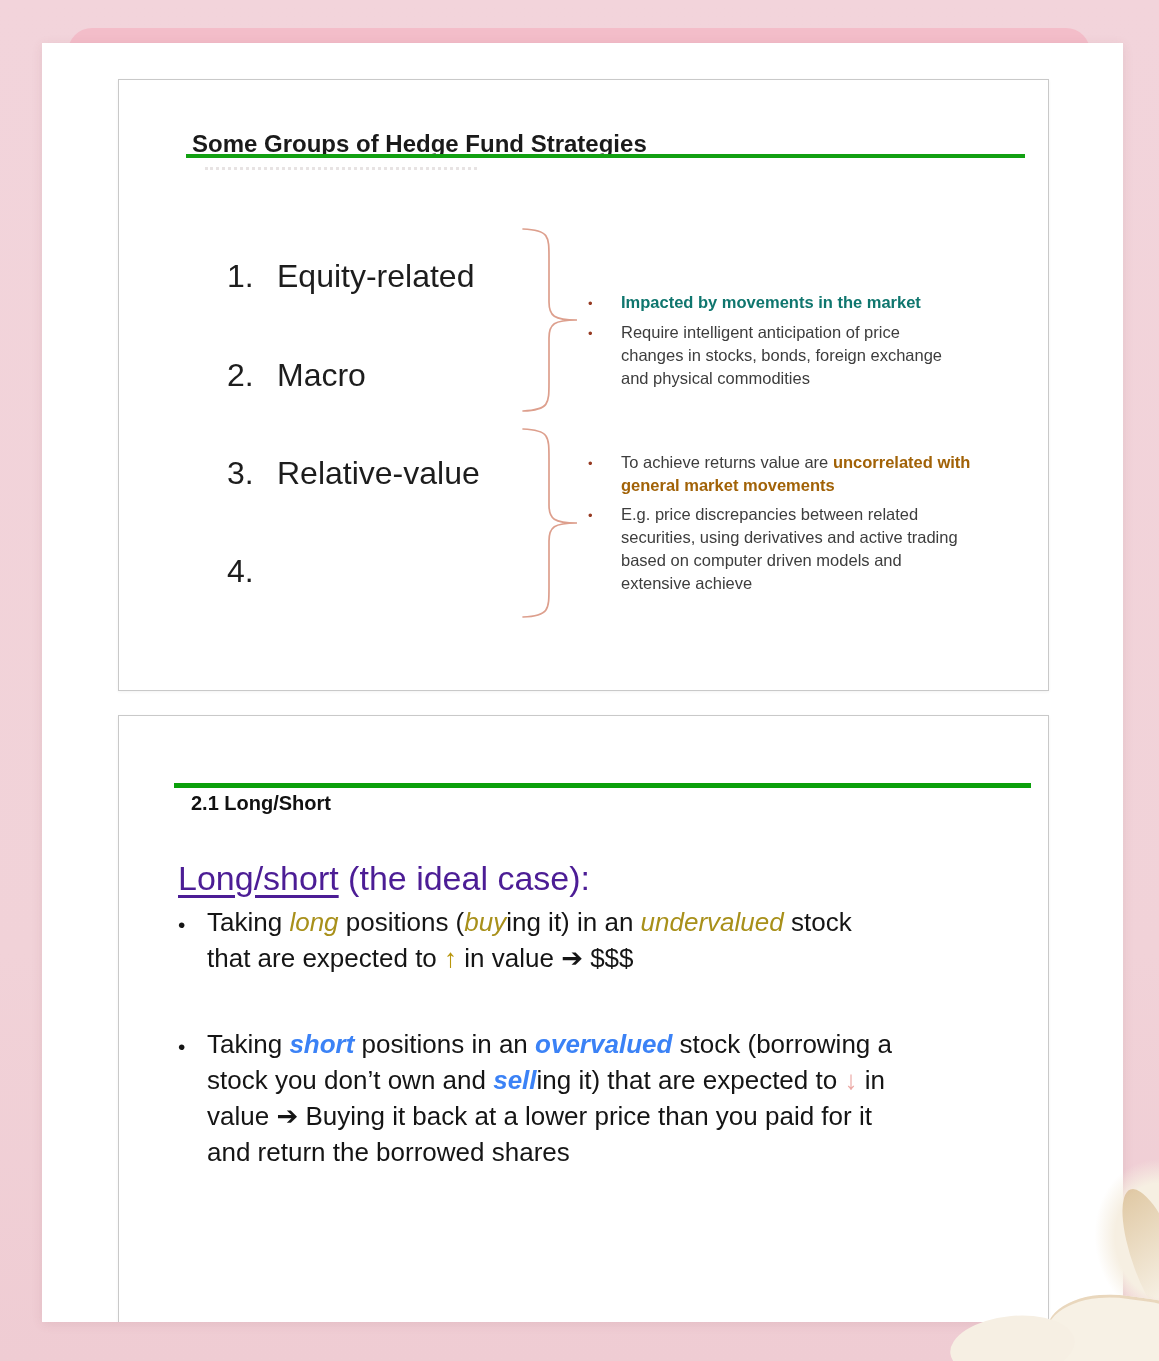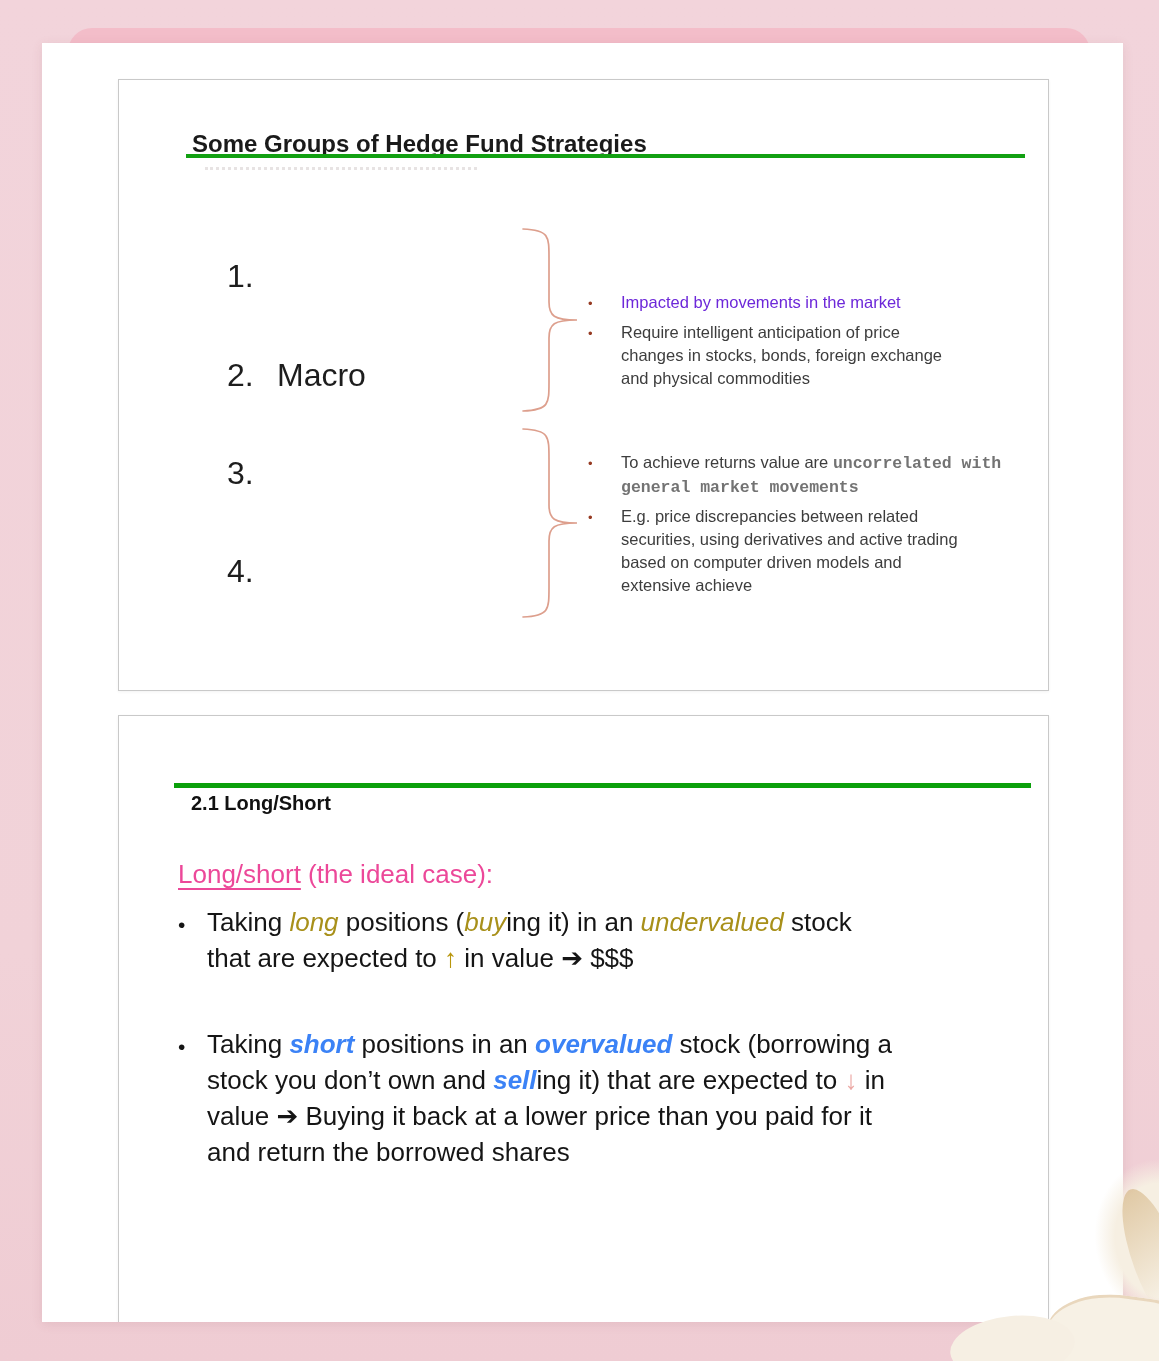--- a/index.html
+++ b/index.html
@@ -39,33 +39,33 @@
   .ann-row{display:flex;margin-bottom:6px;}
   .ann-marker{flex:none;width:33px;padding-left:7px;padding-top:1px;
     color:#963a22;font-size:13px;}
   .ann-text{flex:1;}
 
   
   .s2-heading{position:absolute;left:59px;top:26px;font-size:28px;font-weight:bold;
     color:#111;white-space:nowrap;}
   .gl2{position:absolute;left:55px;top:67px;width:857px;height:5px;background:#0ba00b;}
   .s2-sub{position:absolute;left:72px;top:76px;font-size:20px;font-weight:bold;color:#111;}
-  .s2-intro{position:absolute;left:59px;top:143px;font-size:26px;color:#ec4899;}
+  .s2-intro{position:absolute;left:59px;top:143px;font-size:34px;color:#4c1d95;}
   .s2-bullets{position:absolute;left:59px;top:188px;width:852px;font-size:26px;
     line-height:36px;color:#151515;}
   .bullet-row{display:flex;}
   .bullet-row.second{margin-top:50px;}
   .b-marker{flex:none;width:29px;font-size:21px;padding-top:3px;color:#151515;}
   .b-text{flex:1;}
 
   
   .seg-p{}
   .seg-ann{}
-  .seg-redbold{color:#6d28d9;font-weight:normal;}
-  .seg-goldbold{color:#737373;font-weight:bold;font-family:Liberation Mono, monospace;}
+  .seg-redbold{color:#0f766e;font-weight:bold;}
+  .seg-goldbold{color:#a16207;font-weight:bold;}
   .seg-gold{color:#a8901a;font-weight:normal;font-style:italic;}
   .seg-goldarrow{color:#b8960c;font-weight:bold;}
   .seg-pink{color:#3b82f6;font-weight:bold;font-style:italic;}
   .seg-pinkarrow{color:#eca9a5;font-weight:bold;}
   .seg-arrow{font-family:"DejaVu Sans",sans-serif;}
   .seg-u{text-decoration:underline;text-underline-offset:5px;}
 
   
   .flower-a{position:absolute;left:1094px;top:1140px;width:160px;height:220px;
     border-radius:50%;transform:rotate(-12deg);
@@ -87,27 +87,29 @@
 
   <div class="page">
 
     <section class="slide slide1">
       <h1 class="s1-title">Some Groups of Hedge Fund Strategies</h1>
       <div class="gl1"></div>
       <div class="dotted1"></div>
 
       <div class="list-item li-1">
         <span class="li-num">1.</span>
+        <span class="li-label">Equity-related</span>
       </div>
       <div class="list-item li-2">
         <span class="li-num">2.</span>
         <span class="li-label">Macro</span>
       </div>
       <div class="list-item li-3">
         <span class="li-num">3.</span>
+        <span class="li-label">Relative-value</span>
       </div>
       <div class="list-item li-4">
         <span class="li-num">4.</span>
       </div>
 
       <div class="brace brace-1">
         <svg viewBox="0 0 64 188" preserveAspectRatio="none">
           <path d="M4,3 C30,4 30,10 30,32 L30,76 C30,90 35,94 58,94 C35,94 30,98 30,112 L30,156 C30,178 30,184 4,185" fill="none" stroke="#dd9f8d" stroke-width="1.7" stroke-linecap="round"></path>
         </svg>
       </div>

